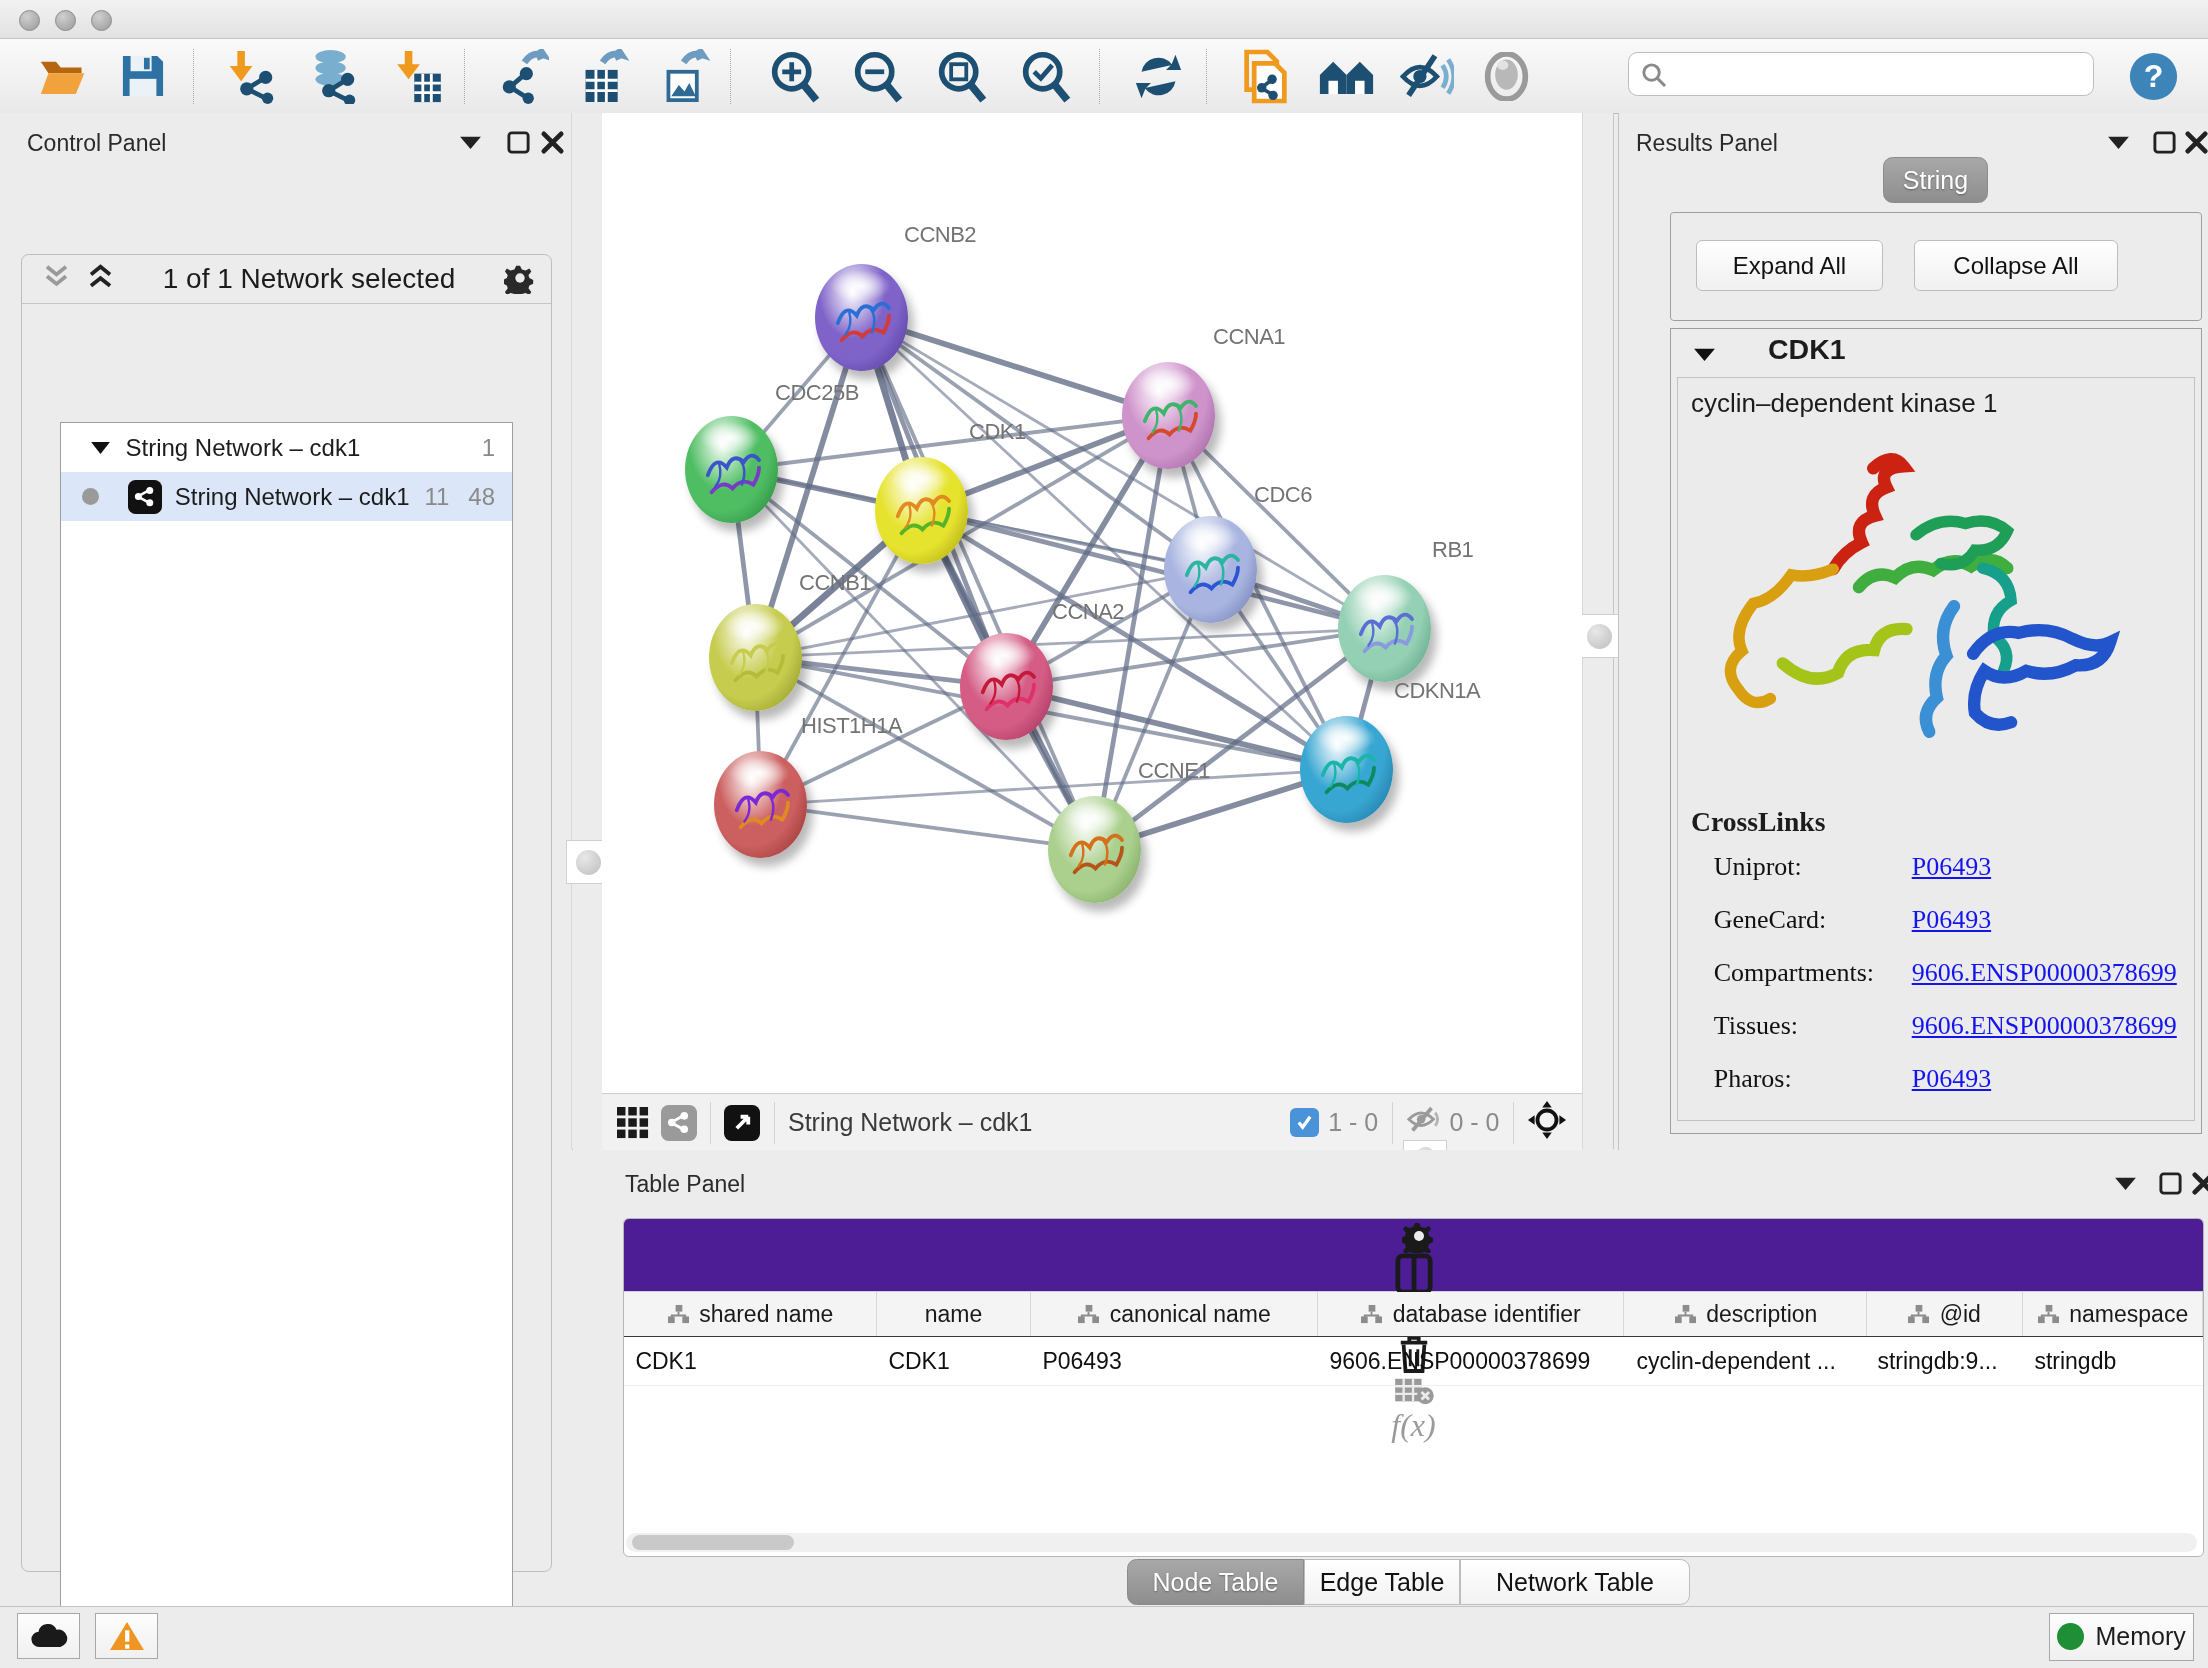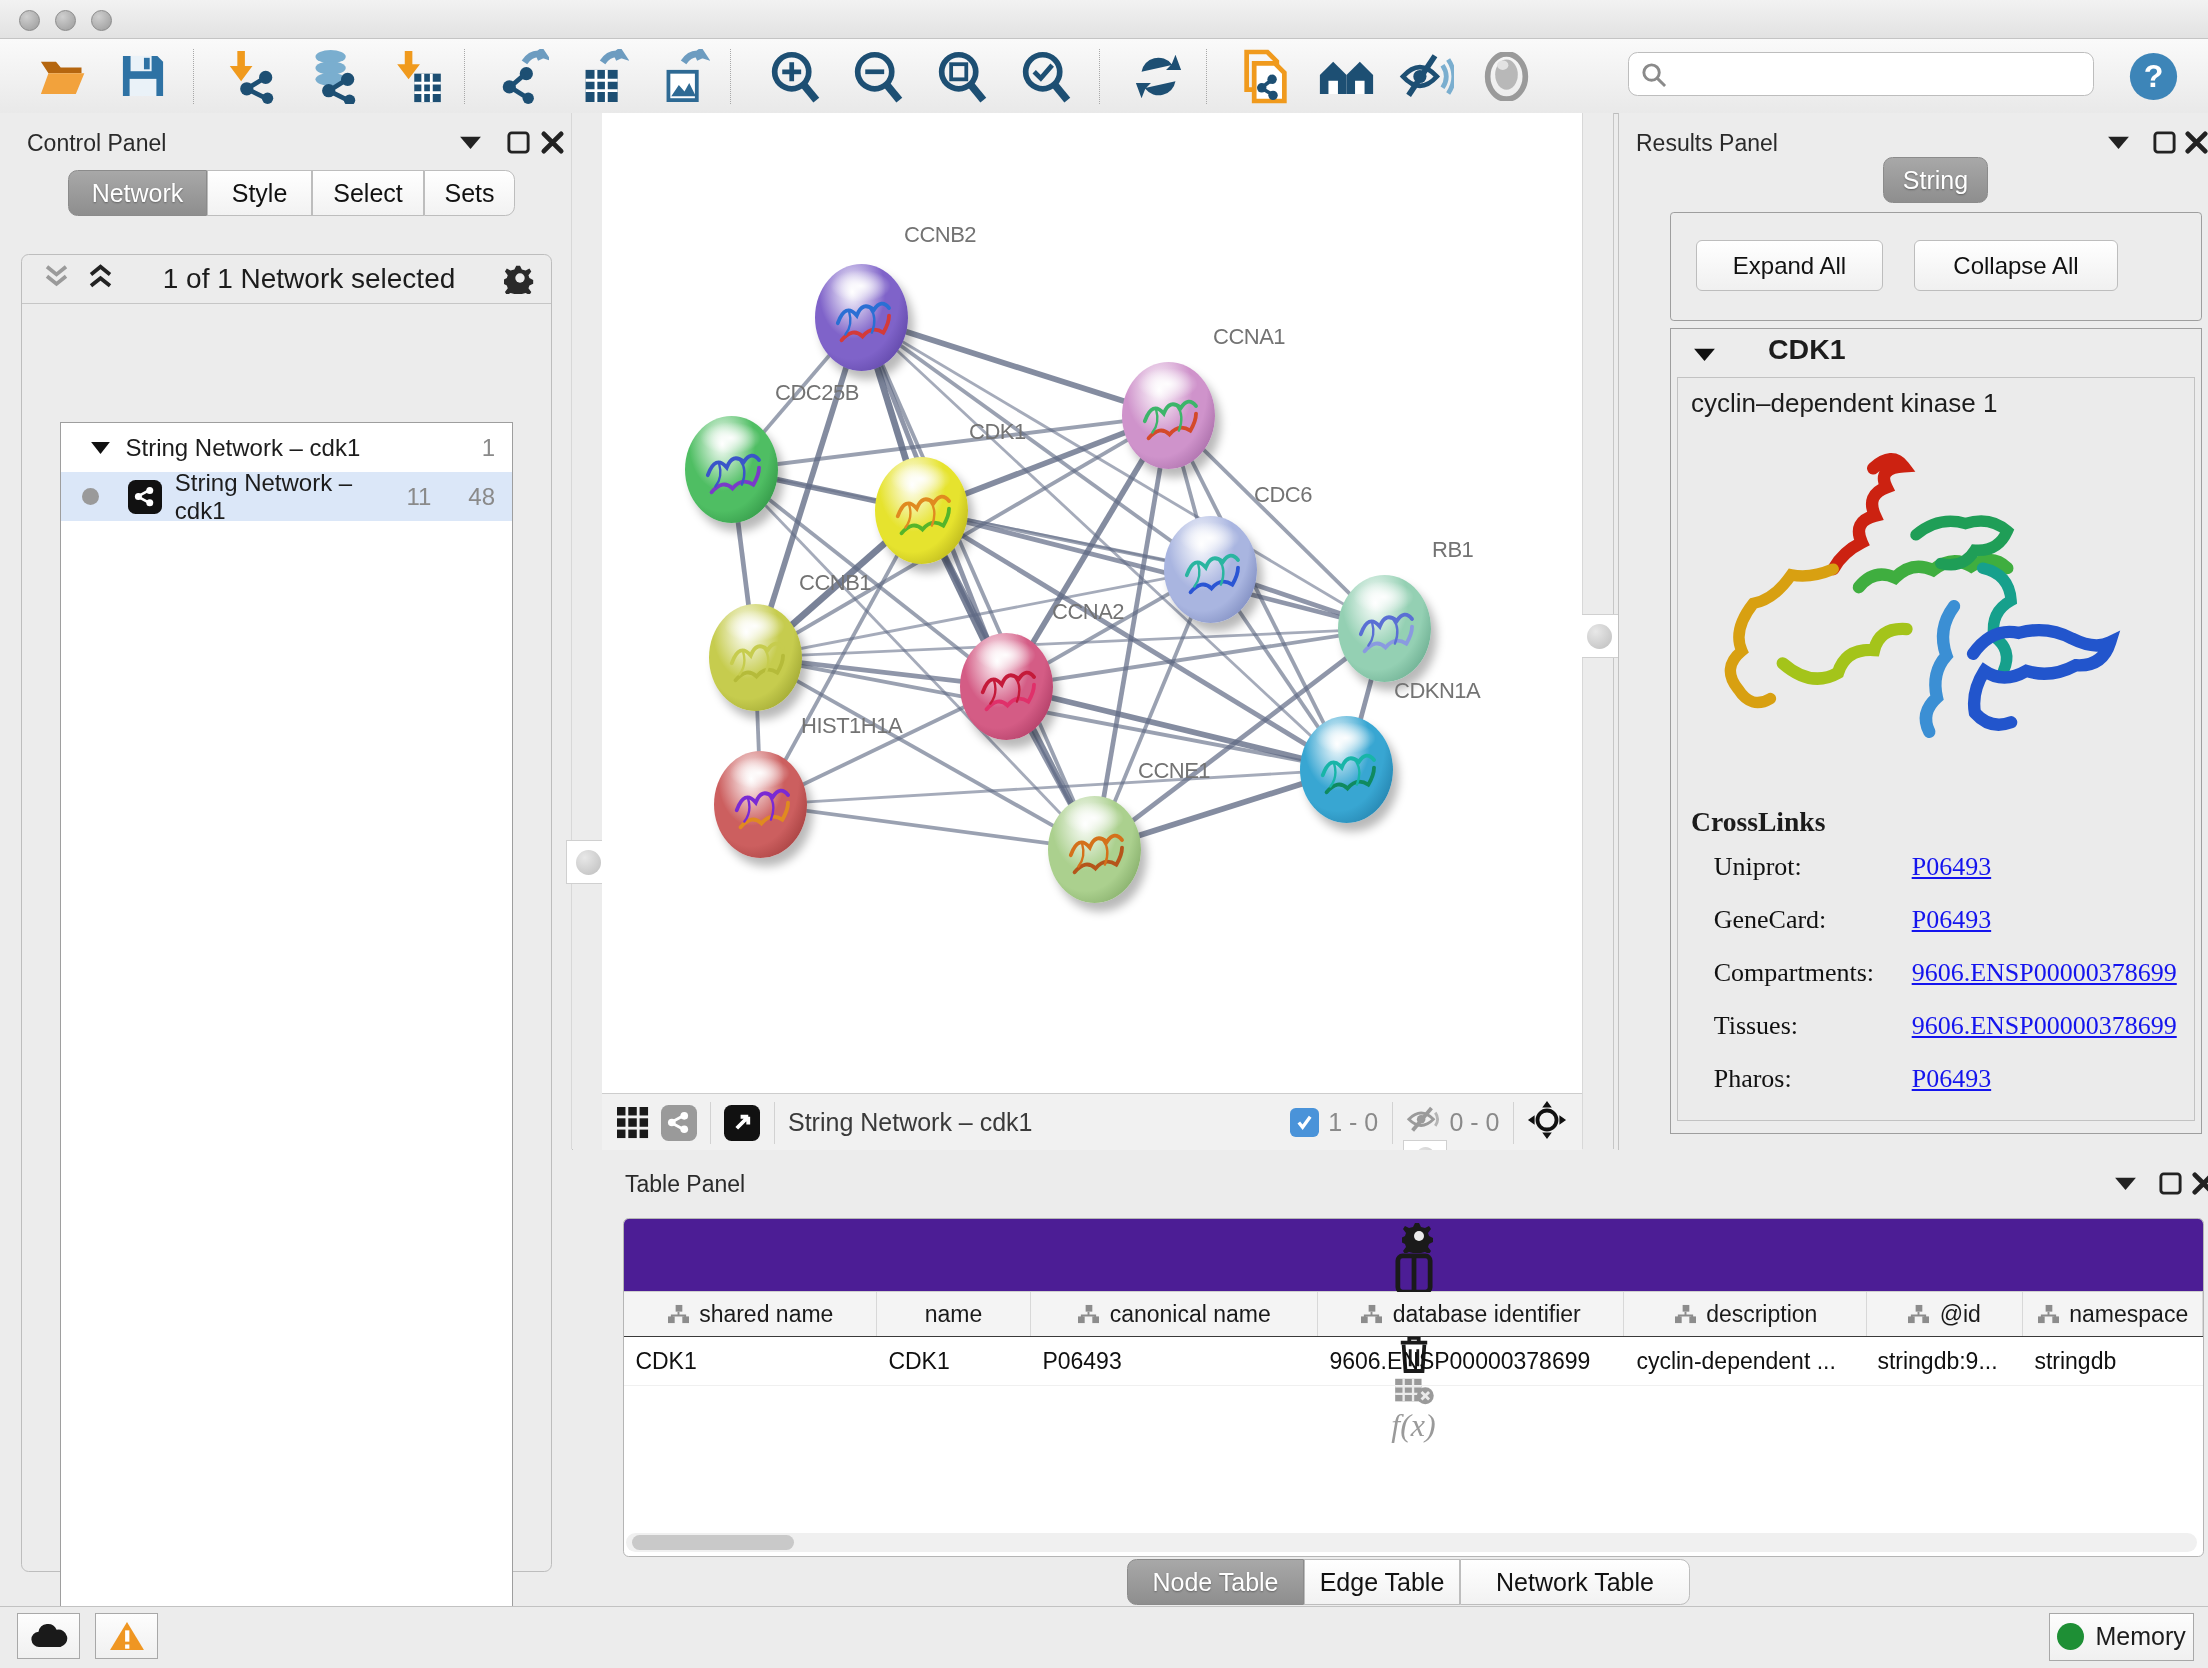--- a/index.html
+++ b/index.html
@@ -273,21 +273,20 @@
     <div class="abs" style="left:506px;top:17px">
       <svg width="25" height="25" viewBox="0 0 26 26">
           <rect x="3" y="3" width="20" height="20" fill="none" stroke="#222" stroke-width="3" rx="3"></rect>
         </svg>
     </div>
     <div class="abs" style="left:540px;top:17px">
       <svg width="25" height="25" viewBox="0 0 26 26">
           <path d="M4 4 L22 22 M22 4 L4 22" stroke="#222" stroke-width="5" stroke-linecap="round"></path>
         </svg>
     </div>
-    <div class="abs" id="cp-tabs" style="left:68px;top:57px"><div class="tabbtn active" style="width: 139px; border-radius: 9.5px 0px 0px 9.5px;">Network</div><div class="tabbtn" style="width: 105px; border-radius: 0px;">Style</div><div class="tabbtn" style="width: 112px; border-radius: 0px;">Select</div><div class="tabbtn" style="width: 91px; border-radius: 0px 9.5px 9.5px 0px;">Sets</div></div>
     <div id="cp-box" class="abs">
       <div id="cp-selbar" class="abs">
         <span style="margin-left:21px">
           <svg width="27" height="28.5" viewBox="0 0 28 30">
               <path d="M4 4 l10 8 10 -8 M4 14 l10 8 10 -8" stroke="#9a9a9a" stroke-width="4" fill="none"></path>
             </svg>
         </span>
         <span style="margin-left:17px">
           <svg width="27" height="28.5" viewBox="0 0 28 30">
               <path d="M4 12 l10 -8 10 8 M4 24 l10 -8 10 8" stroke="#222" stroke-width="4" fill="none"></path>
@@ -317,21 +316,21 @@
                 <g fill="#fff">
                   <circle cx="18" cy="5" r="4"></circle>
                   <circle cx="5" cy="12" r="4"></circle>
                   <circle cx="18" cy="19" r="4"></circle>
                   <path d="M6 11 L17 5 M6 13 L17 19" stroke="#fff" stroke-width="3"></path>
                 </g>
               </svg>
             </span>
       <span style="margin-left:13.3px">String Network – cdk1</span>
       <span style="flex:1"></span>
-            <span class="cnt" style="margin-right:37px">11</span>
+            <span class="cnt" style="margin-right:19px">11</span>
       <span class="cnt" style="margin-right:17px">48</span>
           </div>
         </div>
     </div>
   </div>
 
   <div class="split-v abs" style="left:571px">
     <div class="split-handle abs" style="left:-5.7px;top:727px">
         <div class="split-dot"></div>
       </div>

